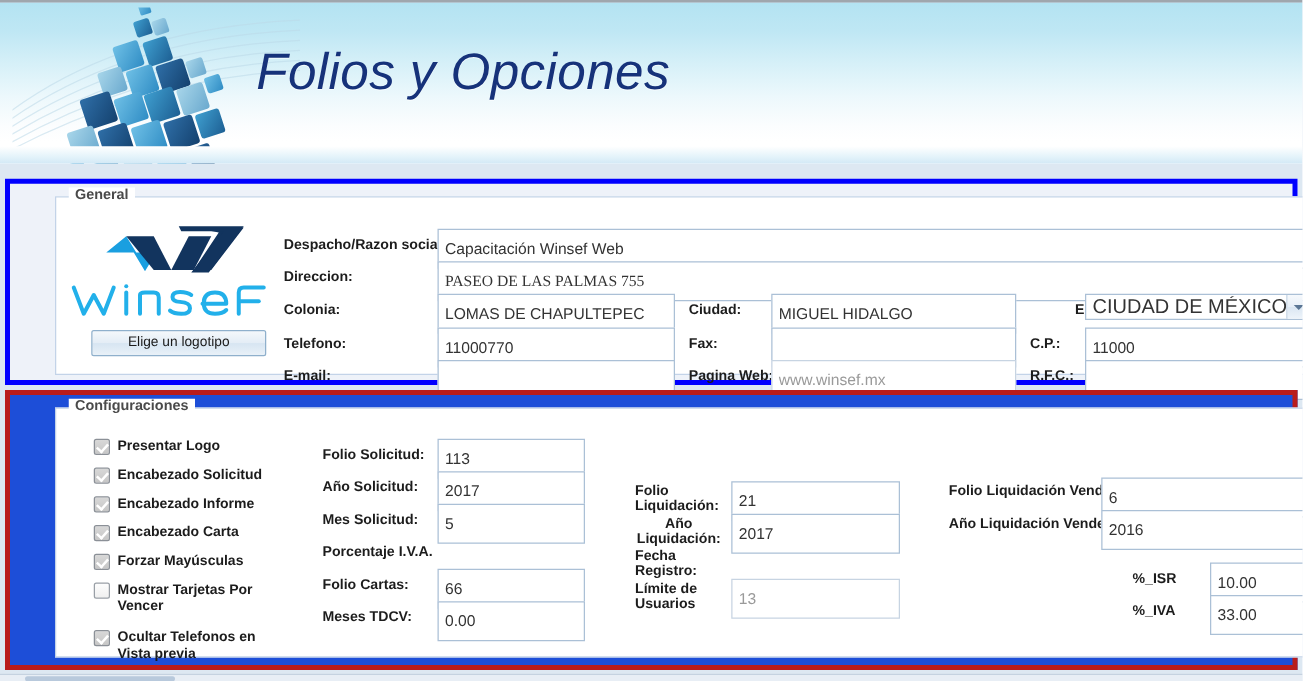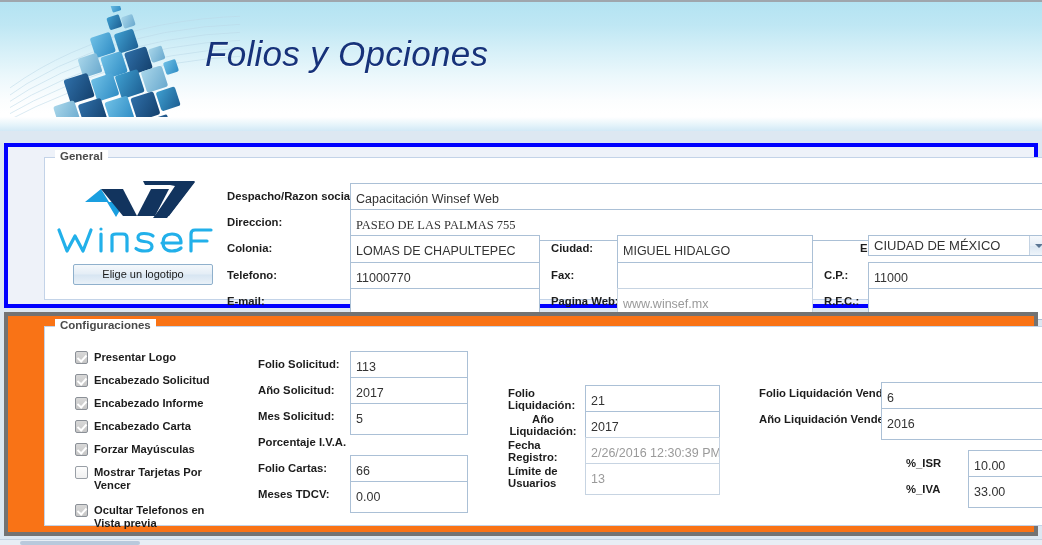--- a/index.html
+++ b/index.html
@@ -32,41 +32,41 @@
   }
   .banner-arcs {
     position: absolute; left: 10px; top: 12px; width: 230px; height: 110px;
     opacity: .55;
   }
   .cubes {
     position: absolute; left: 18px; top: 4px; width: 180px; height: 126px;
   }
   .page-title {
     position: absolute; left: 205px; top: 32px;
-    font-size: 35px;
+    font-size: 41px;
     font-style: italic;
     font-family: "Liberation Sans", sans-serif;
     color: #16327a;
     letter-spacing: .3px;
     text-shadow: 0 1px 0 rgba(255,255,255,.7);
     white-space: nowrap;
   }
 
   
   .hl-blue {
     position: absolute;
     left: 4px; top: 143px; width: 1034px; height: 165px;
     border: 4px solid #0000ff;
     background: #eef2f9;
   }
   .hl-green {
     position: absolute;
     left: 4px; top: 312px; width: 1034px; height: 224px;
-    border: 4px solid #737373;
-    background: #f97316;
+    border: 4px solid #b91c1c;
+    background: #1d4ed8;
   }
 
   
   .groupbox {
     position: absolute;
     border: 1px solid #c3d3e8;
     background: #ffffff;
     margin-left: 28px;
   }
   .group-legend {
@@ -130,21 +130,21 @@
   .combo {
     position: absolute;
     height: 21px;
     border: 1px solid #abc0d6;
     background: #ffffff;
     display: flex;
     align-items: center;
   }
   .combo-val {
     flex: 1; padding-left: 5px;
-    font-size: 13px; color: #333;
+    font-size: 16px; color: #333;
     white-space: nowrap; overflow: hidden;
   }
   .combo-btn {
     width: 18px; height: 19px;
     background: linear-gradient(to bottom, #f6f9fc 0%, #e6eef7 50%, #dae6f2 51%, #eef4fa 100%);
     border-left: 1px solid #c4d3e3;
     display: flex; align-items: center; justify-content: center;
     cursor: pointer;
   }
   .arrow-dn {
@@ -389,21 +389,20 @@
       <div class="lbl" style="left:213px; top:161px;">Meses TDCV:</div>
       <input class="fld" style="left: 305px; top: 154px; width: 118px;" value="0.00">
 
       <div class="lbl wrap" style="left:463px; top:60px; width:70px;">Folio Liquidación:</div>
       <input class="fld" style="left: 540px; top: 58px; width: 135px;" value="21">
 
       <div class="lbl wrap" style="left:463px; top:86px; width:70px;text-align:center;">Año Liquidación:</div>
       <input class="fld" style="left: 540px; top: 84px; width: 135px;" value="2017">
 
       <div class="lbl wrap" style="left:463px; top:112px; width:70px;">Fecha Registro:</div>
-      <input class="fld readonly" style="left: 540px; top: 110px; width: 135px;" readonly="" value="2/26/2016 12:30:39 PM">
 
       <div class="lbl wrap" style="left:463px; top:138px; width:70px;">Límite de Usuarios</div>
       <input class="fld readonly" style="left: 540px; top: 136px; width: 135px;" readonly="" value="13">
 
       <div class="lbl" style="left:714px; top:60px; width:127px; overflow:hidden; height:13px;">Folio Liquidación Vendedor</div>
       <input class="fld" style="left: 836px; top: 55px; width: 167px;" value="6">
 
       <div class="lbl" style="left:714px; top:86px; width:127px; overflow:hidden; height:13px;">Año Liquidación Vendedor</div>
       <input class="fld" style="left: 836px; top: 81px; width: 167px;" value="2016">
 

